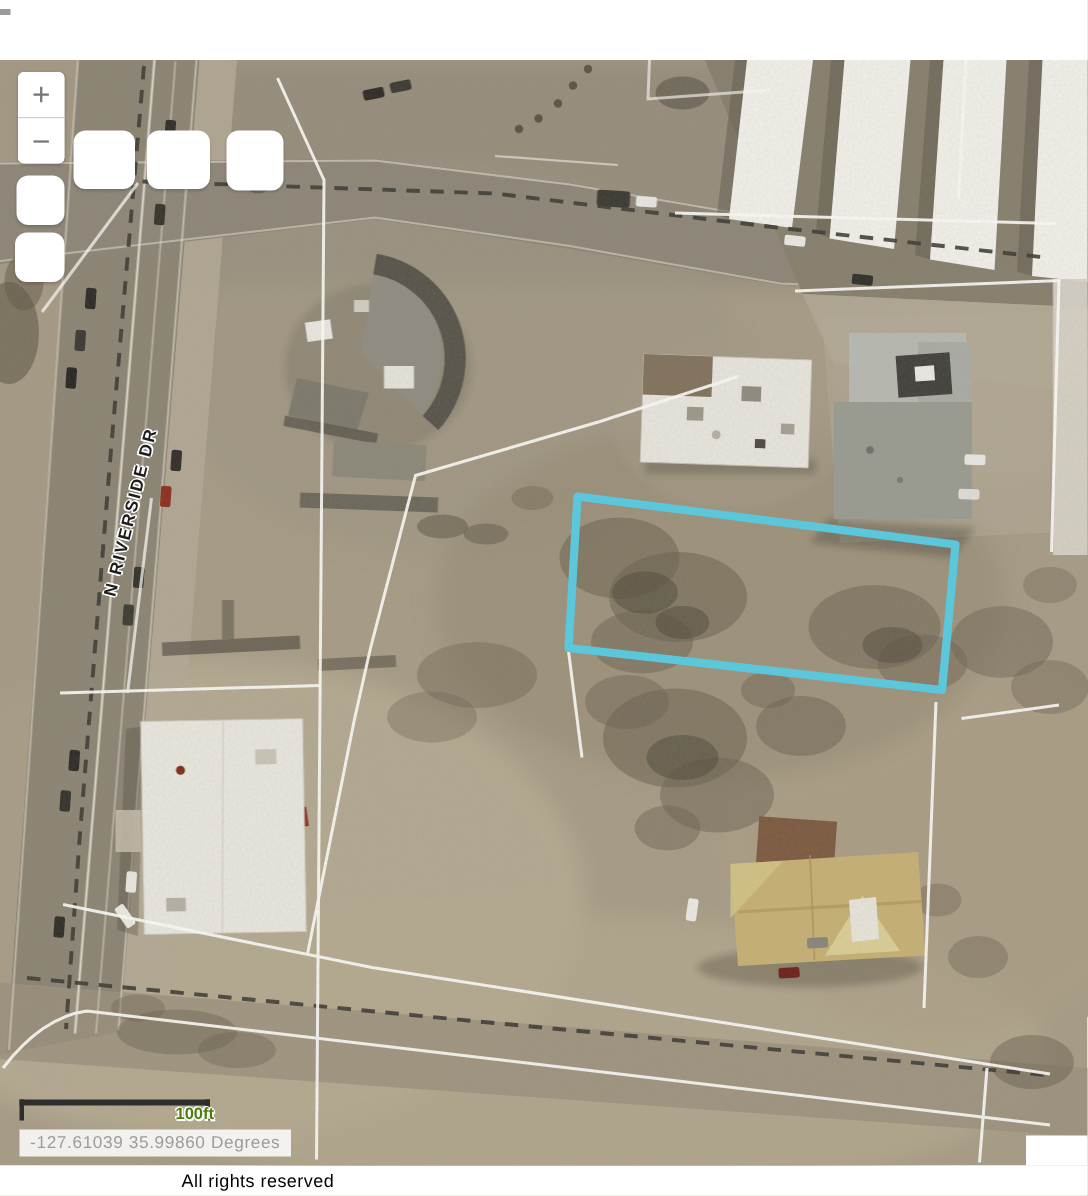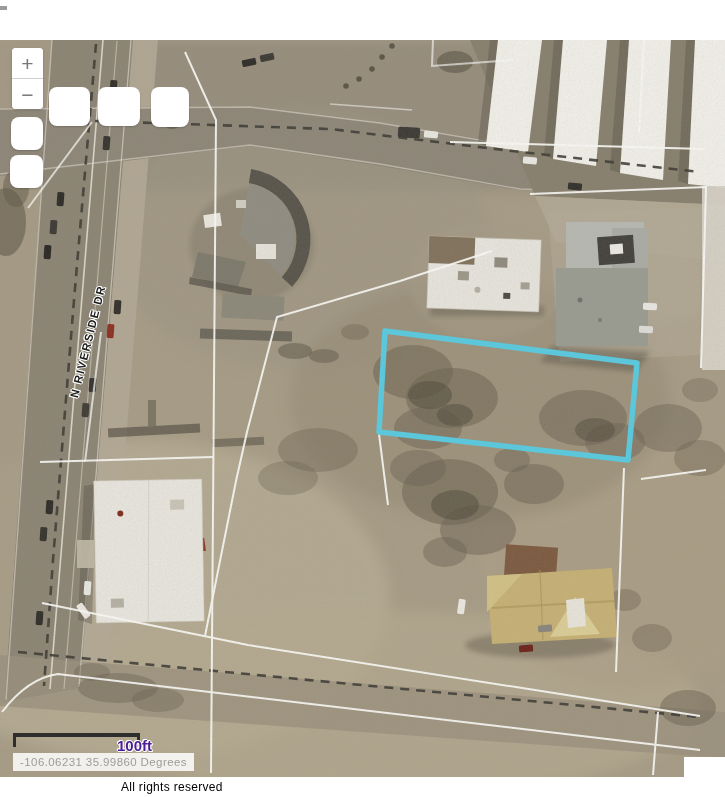--- a/index.html
+++ b/index.html
@@ -20,21 +20,21 @@
   
   #road-label{left:68px;top:396px;transform-origin:0 0;transform:rotate(-76deg);
       font-size:11.5px;font-weight:bold;letter-spacing:1.6px;color:#1d1d1d;white-space:nowrap;
       text-shadow:-1px 0 0 #fff,1px 0 0 #fff,0 -1px 0 #fff,0 1px 0 #fff,1px 1px 0 #fff,-1px -1px 0 #fff;}
   
   #scale-bar{left:13px;top:733px;width:127px;height:14px;}
   #scale-line{position:absolute;left:0;top:0;width:127px;height:4px;background:#2e2e2c;}
   .scale-tick{position:absolute;top:0;width:3px;height:14px;background:#2e2e2c;}
   #scale-tick-left{left:0;}
   #scale-tick-right{right:0;}
-  #scale-label{left:117px;top:737px;font-size:15px;font-weight:bold;color:#4c1d95;
+  #scale-label{left:117px;top:737px;font-size:11px;font-weight:bold;color:#4d7c0f;
       text-shadow:-1px 0 0 #fff,1px 0 0 #fff,0 -1px 0 #fff,0 1px 0 #fff,1px 1px 0 #fff,-1px -1px 0 #fff;}
   
   #coords-bar{left:13px;top:753px;width:181px;height:18px;background:rgba(255,255,255,.85);
       display:flex;align-items:center;justify-content:center;font-size:11.5px;color:#9c9c9c;
       letter-spacing:.4px;}
   
   #attribution{left:121px;top:780px;font-size:12px;color:#000000;letter-spacing:.3px;}
 </style>
 </head>
 <body>
@@ -306,18 +306,18 @@
   <div class="ui" id="road-label">N RIVERSIDE DR</div>
 
   <div class="ui" id="scale-bar">
     <div id="scale-line"></div>
     <div class="scale-tick" id="scale-tick-left"></div>
     <div class="scale-tick" id="scale-tick-right"></div>
   </div>
   <div class="ui" id="scale-label">100ft</div>
 
   <div class="ui" id="coords-bar">
-    <span>-106.06231 35.99860 Degrees</span>
+    <span>-127.61039 35.99860 Degrees</span>
   </div>
 
   <div class="ui" id="attribution">All rights reserved</div>
 
 </div>
 
 </body></html>

